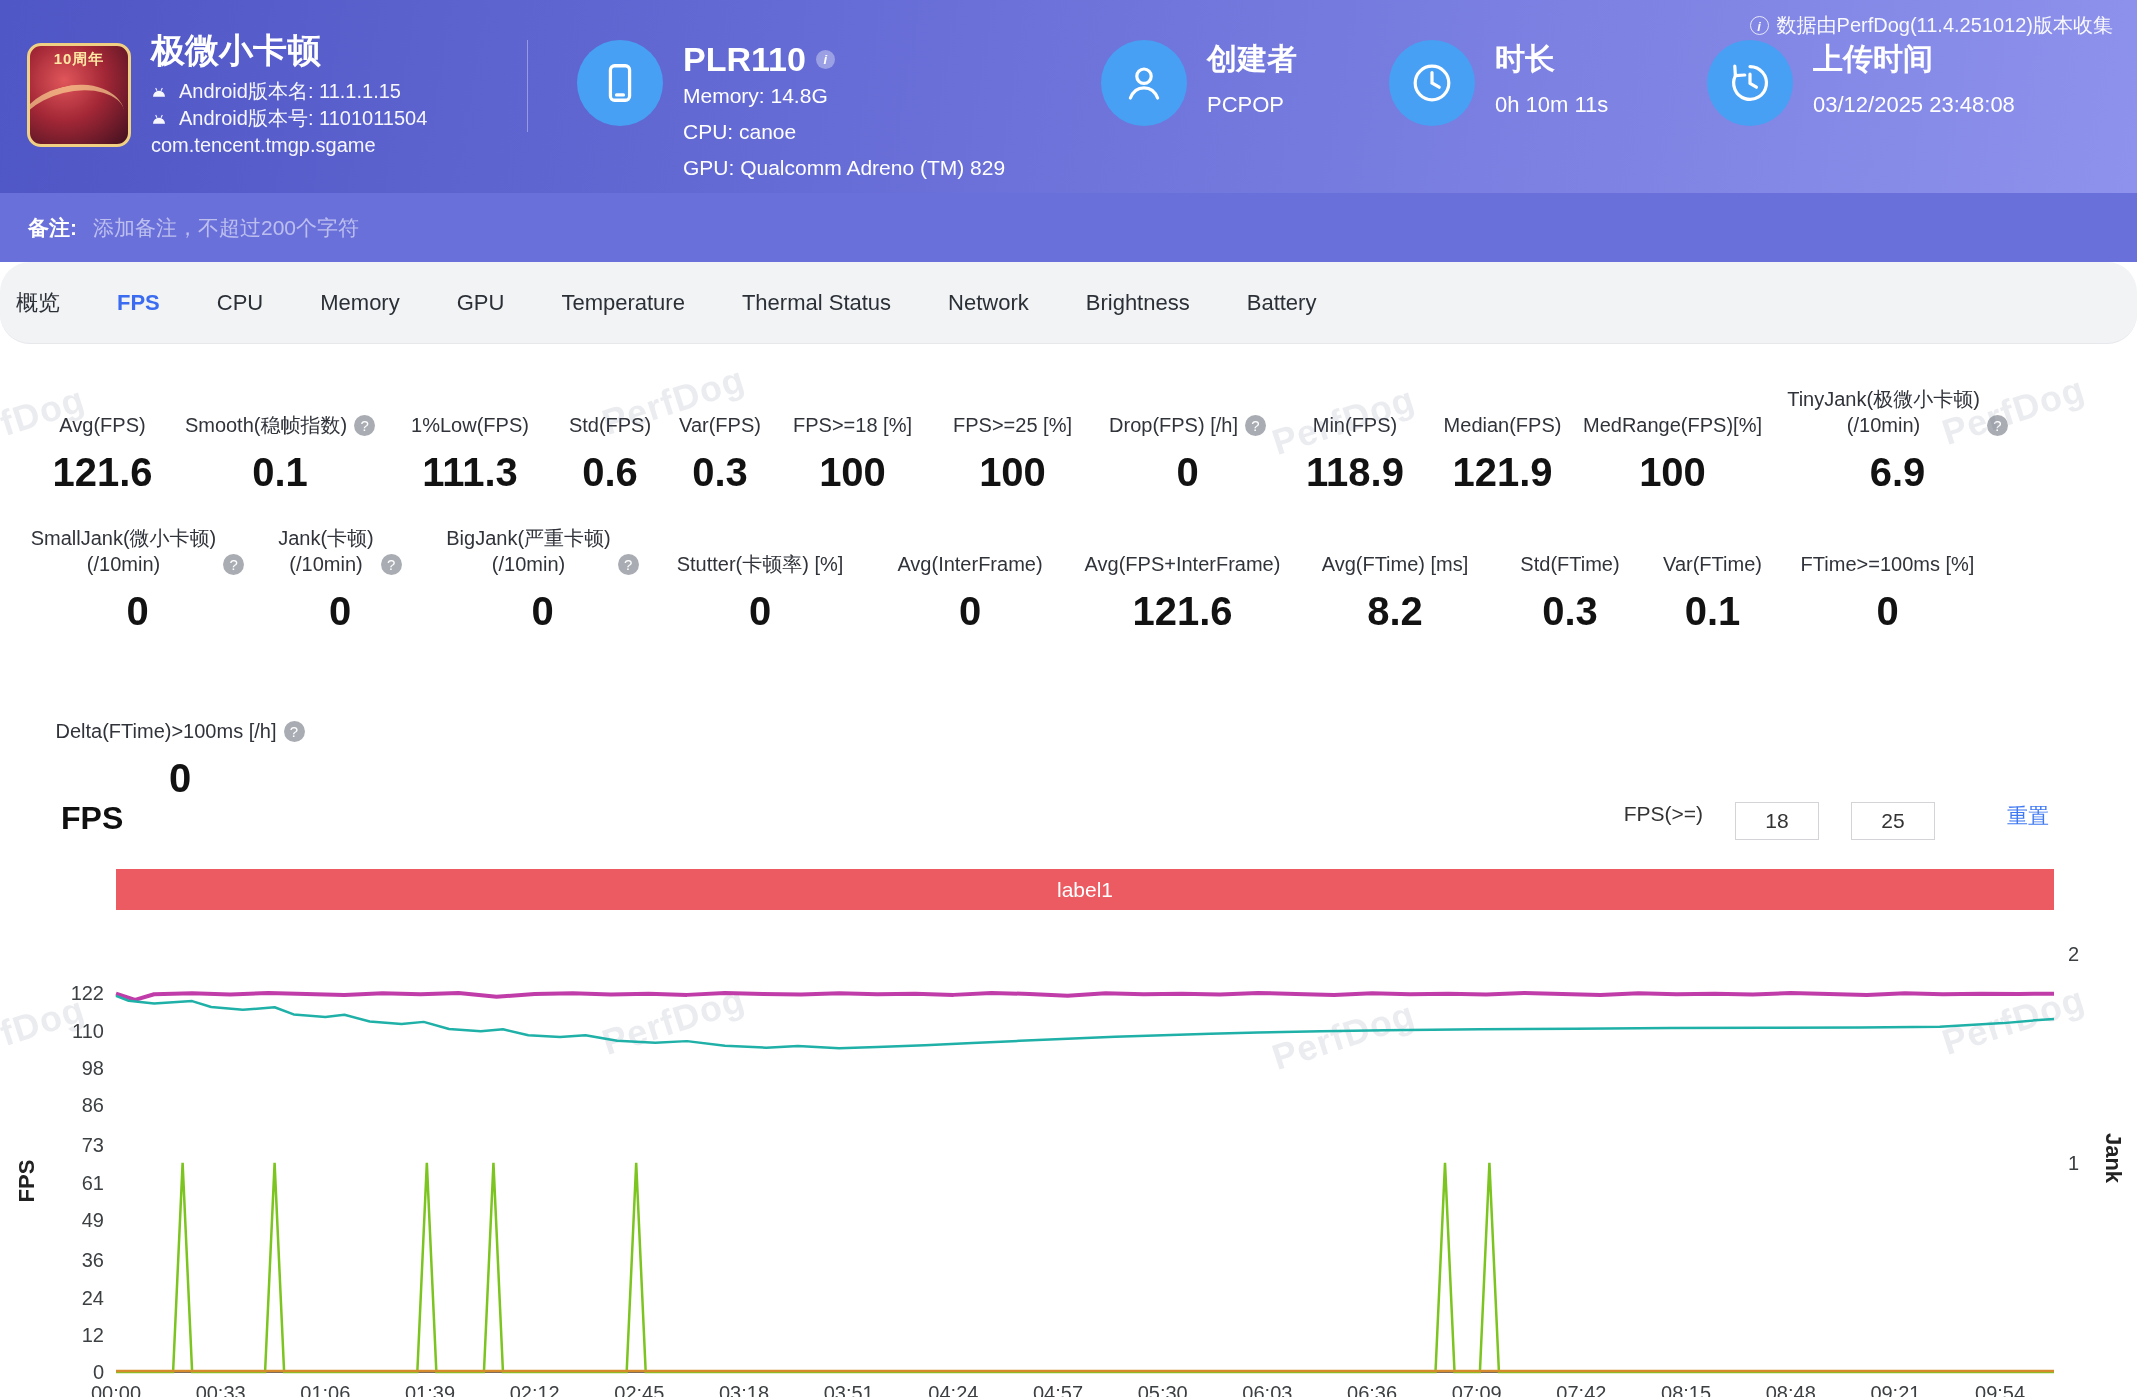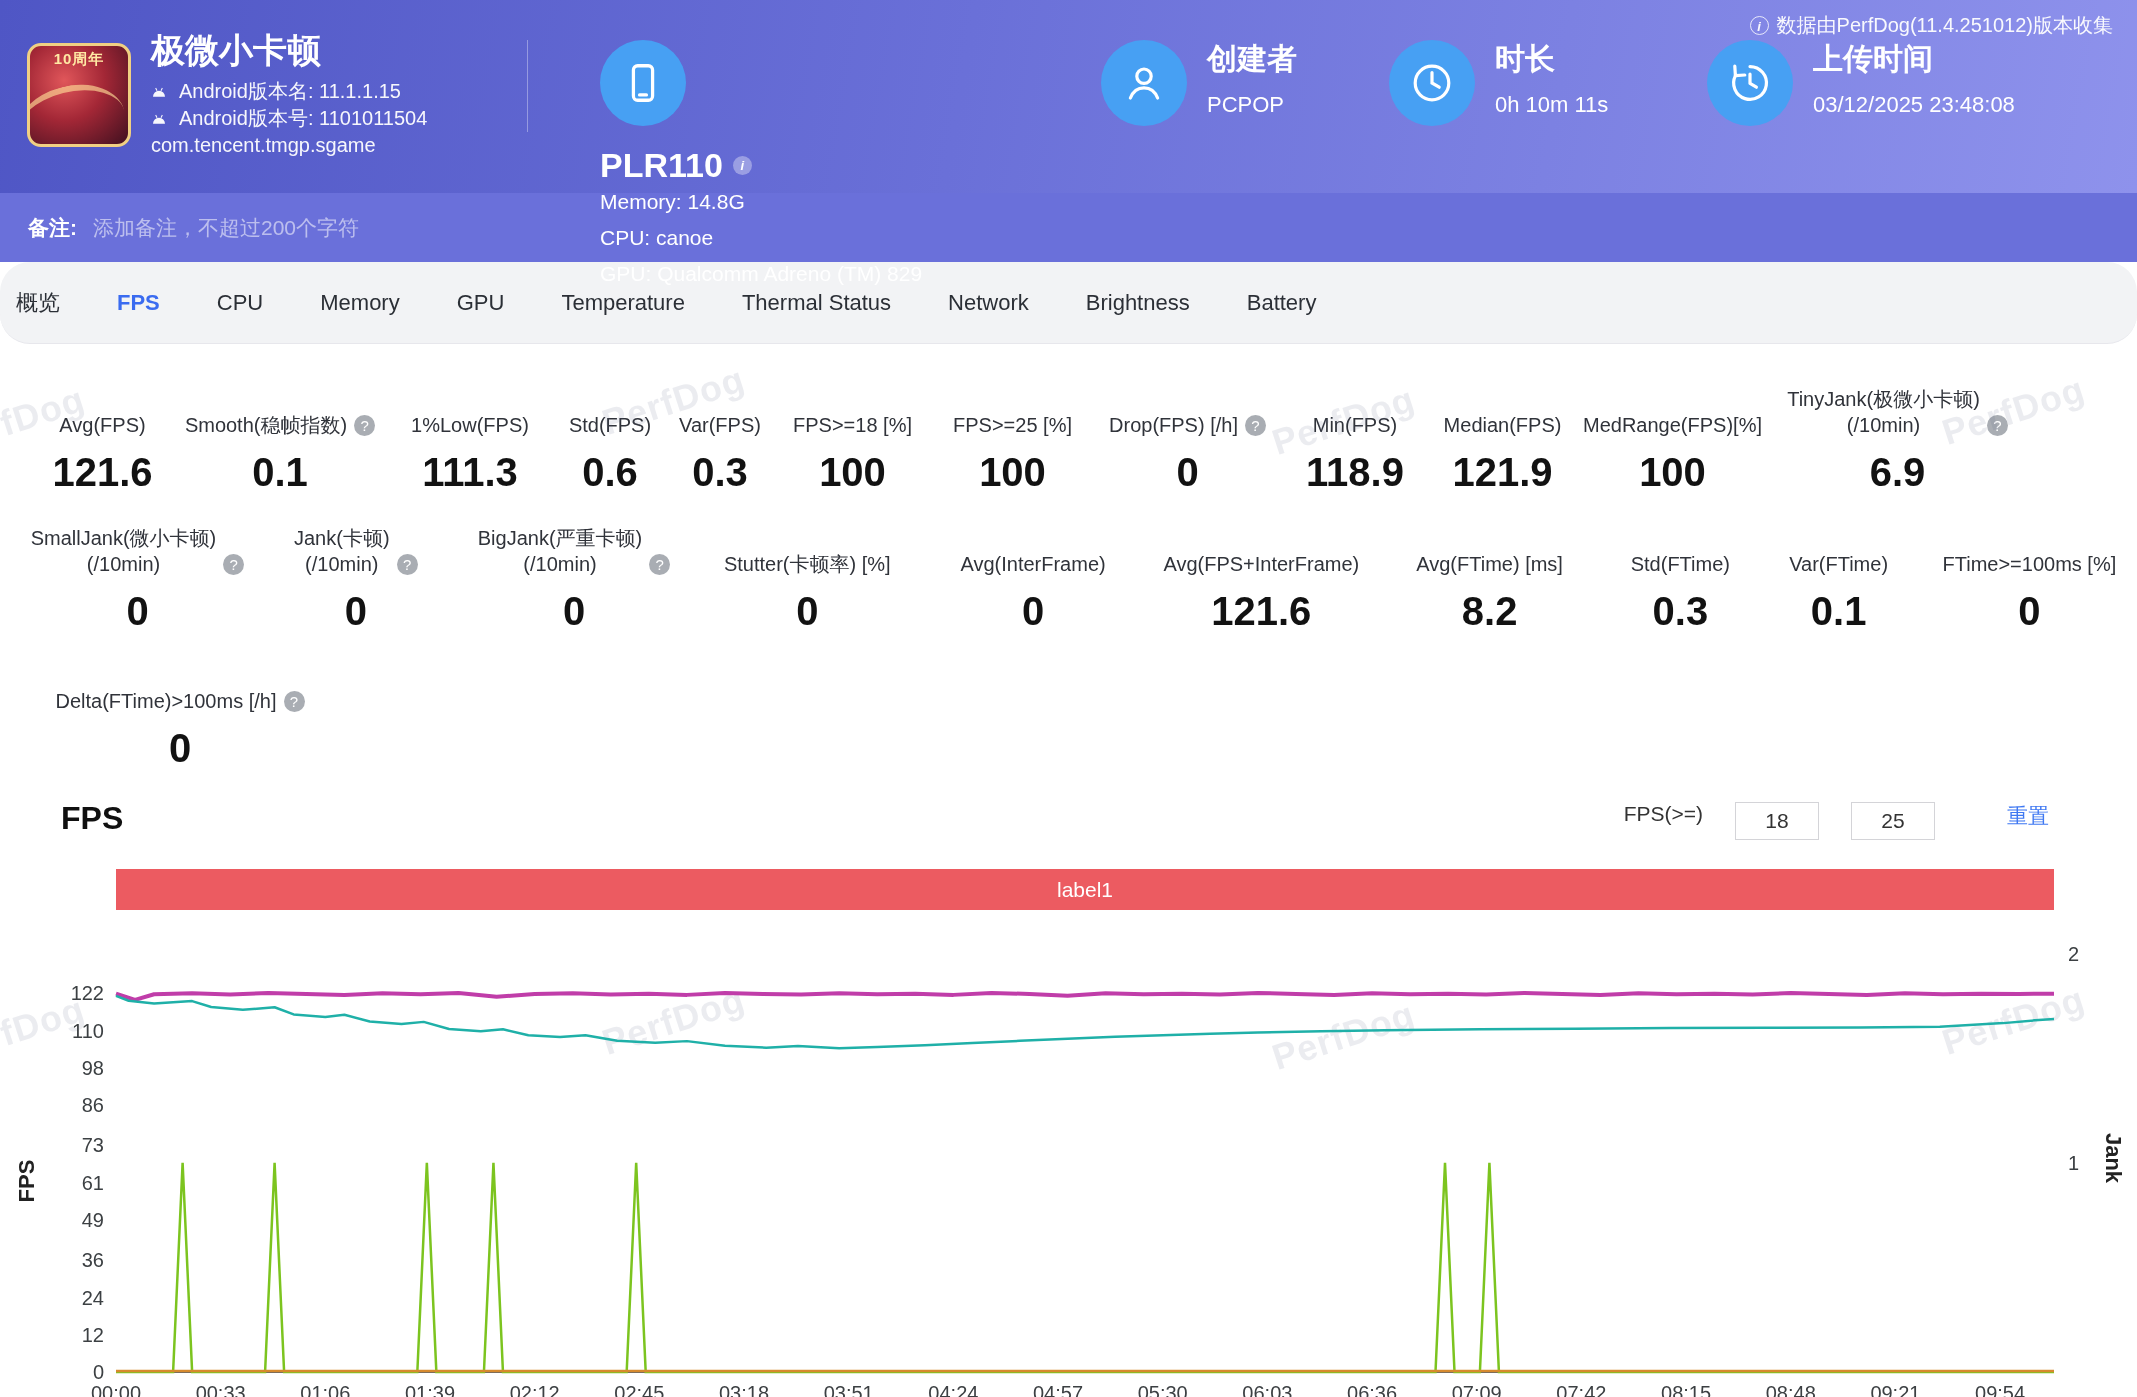--- a/index.html
+++ b/index.html
@@ -29,21 +29,21 @@
     border-top:6px solid rgba(255,220,150,.65);transform:rotate(-14deg);
   }
   .game-title{font-size:34px;font-weight:700;line-height:40px;margin-bottom:8px;}
   .game-line{font-size:20px;line-height:27px;display:flex;align-items:center;gap:12px;opacity:.95;}
   .mini-ic{flex:none;display:inline-flex;}
   .vdivider{position:absolute;left:527px;top:40px;width:1px;height:92px;background:rgba(255,255,255,.35);}
   .icon-circle{
     width:86px;height:86px;border-radius:50%;background:#47a0f3;flex:none;
     display:flex;align-items:center;justify-content:center;
   }
-  .device-cluster{left:600px;top:40px;flex-direction:column;}
+  .device-cluster{left:577px;top:40px;}
   .device-name{font-size:34px;font-weight:700;line-height:38px;display:flex;align-items:center;gap:10px;}
   .device-line{font-size:21px;line-height:36px;white-space:nowrap;}
   .meta-label{font-size:30px;font-weight:700;line-height:34px;margin-top:2px;}
   .meta-value{font-size:22px;margin-top:16px;white-space:nowrap;}
   .creator-cluster{left:1101px;top:40px;}
   .duration-cluster{left:1389px;top:40px;}
   .upload-cluster{left:1707px;top:40px;}
   .collect-info{
     position:absolute;top:12px;right:24px;font-size:20px;display:flex;gap:8px;align-items:center;opacity:.95;
   }
@@ -57,21 +57,21 @@
   .note-label{font-size:21px;font-weight:700;margin-right:16px;}
   .note-placeholder{font-size:21px;color:rgba(255,255,255,.55);}
   
   .tabs{height:81px;background:#f2f3f5;display:flex;align-items:center;padding-left:16px;font-size:22px;color:#2b2f36;border-bottom:1px solid #e7e7ec;border-radius:30px;}
   .tab{margin-right:57px;cursor:pointer;white-space:nowrap;}
   .tab.active{color:#3a6bf0;font-weight:700;}
   
   .stats{padding:38px 0 0 30px;position:relative;}
   .stat-row{display:flex;}
   .row1{margin-bottom:26px;}
-  .row2{margin-bottom:24px;justify-content:space-between;}
+  .row2{margin-bottom:54px;}
   .stat{text-align:center;flex:none;}
   .stat-label{
     display:flex;align-items:flex-end;justify-content:center;min-height:56px;
     font-size:20px;color:#30333a;line-height:26px;
   }
   .stat-label .lbl{white-space:pre-line;}
   .help{
     width:21px;height:21px;border-radius:50%;background:#a9adb3;color:#fff;font-size:15px;
     line-height:21px;display:inline-block;text-align:center;margin-left:7px;flex:none;margin-bottom:2px;cursor:pointer;
   }

